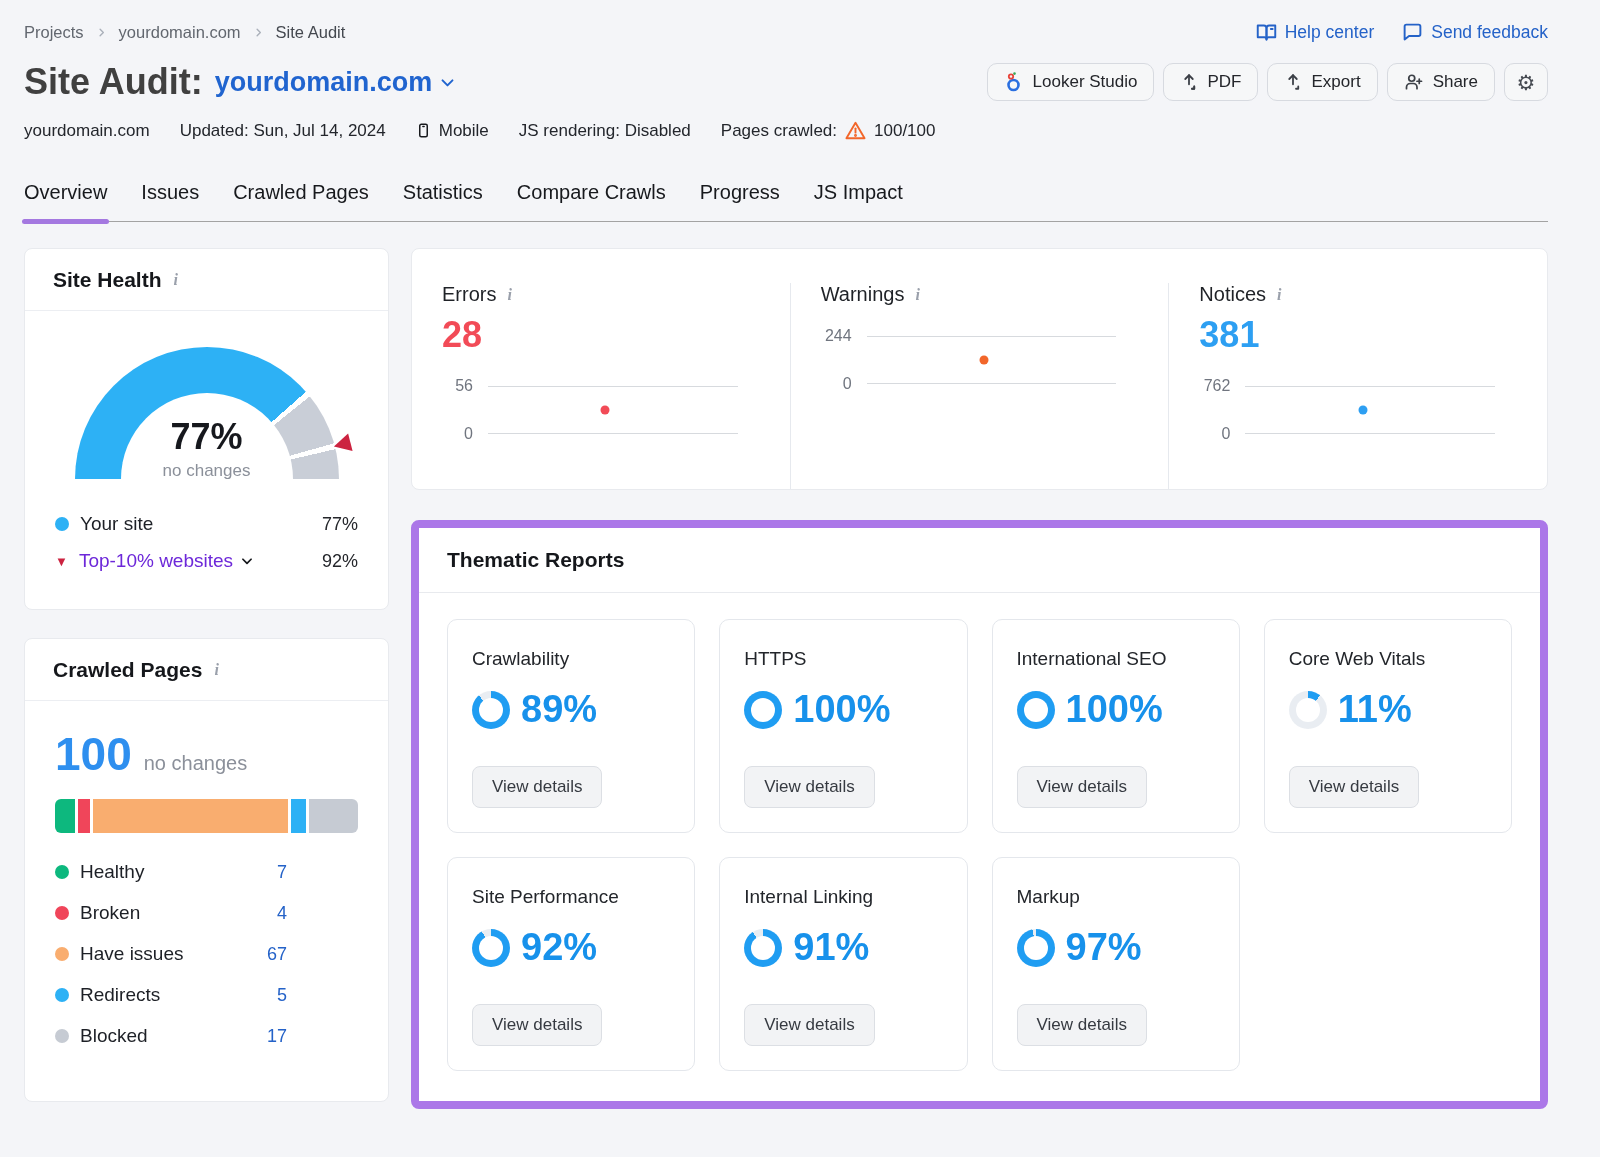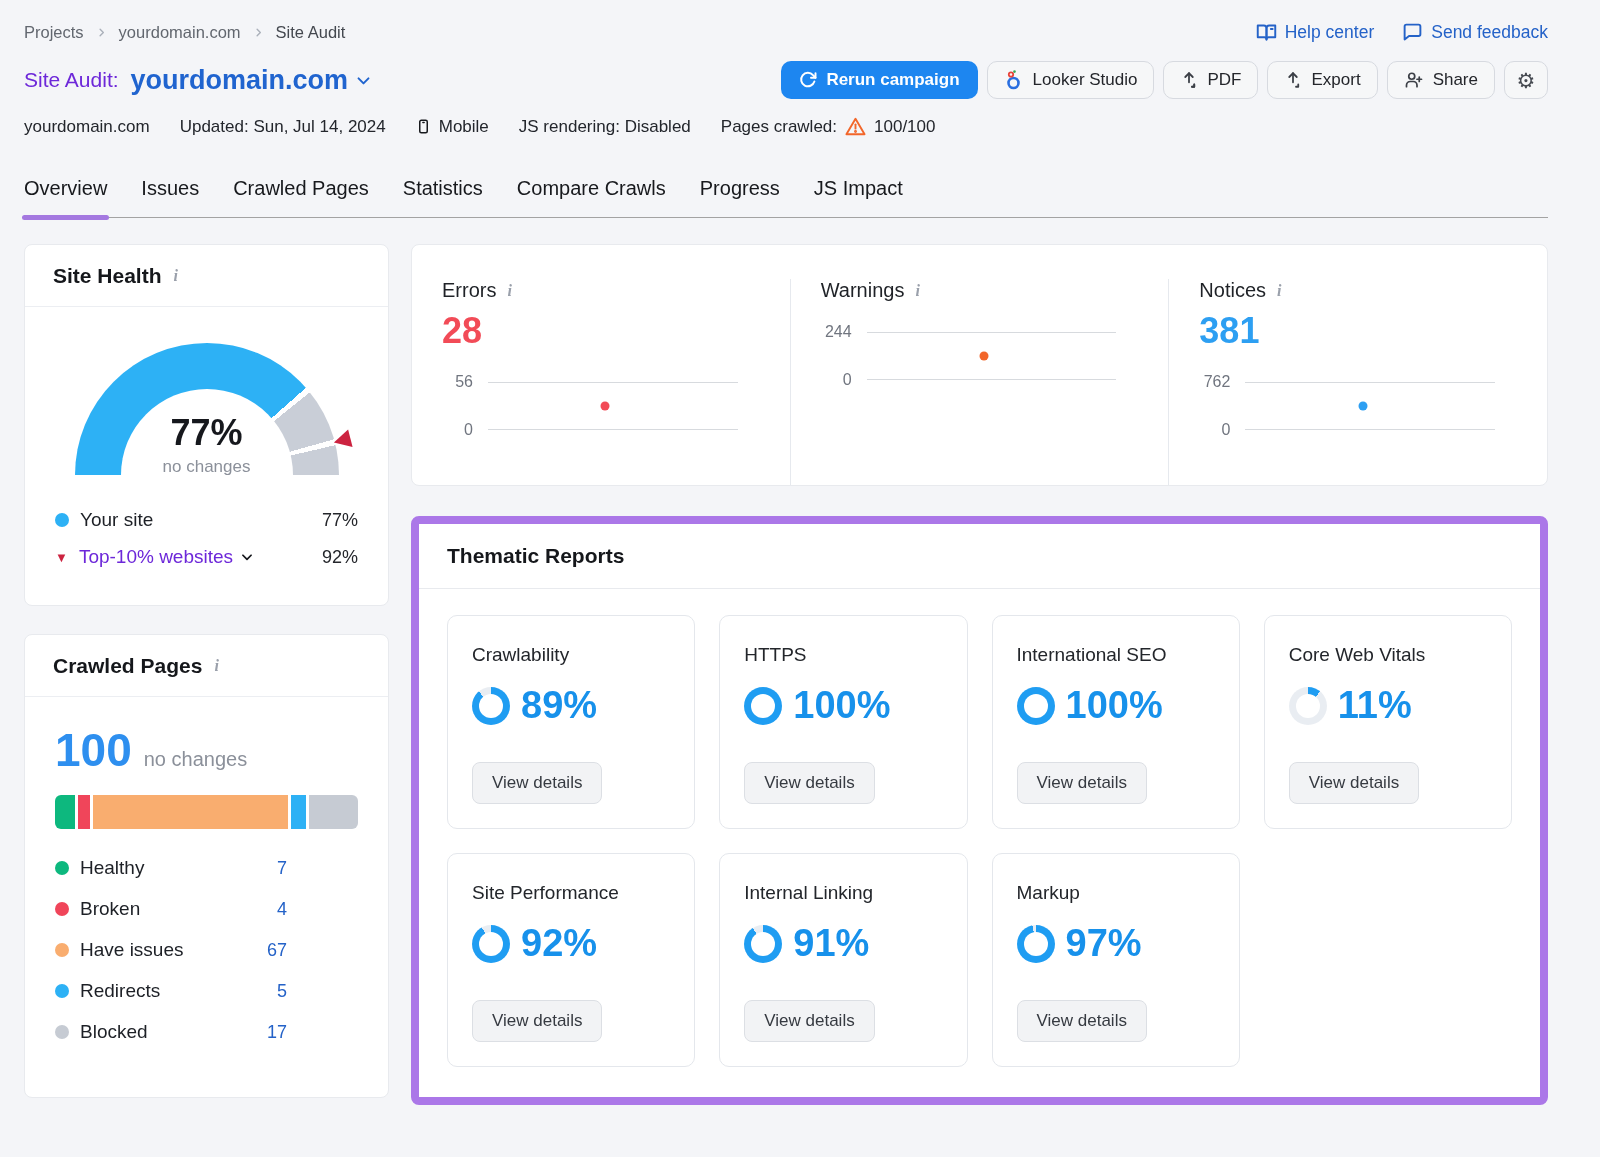--- a/index.html
+++ b/index.html
@@ -18,21 +18,21 @@
   .breadcrumb { display:flex; align-items:center; gap:12px; font-size:16.5px; color:#62676f; }
   .bc-item { cursor:pointer; }
   .bc-item.current { color:#44484f; }
   .bc-sep { display:flex; color:#aab0ba; }
   .top-links { display:flex; gap:28px;text-align:right; }
   .top-link { display:flex; align-items:center; gap:8px; color:#2462c8; font-size:17.5px; font-weight:500; cursor:pointer; text-decoration:none; }
 
   
   .title-row { display:flex; justify-content:space-between; align-items:center; margin-top:18px; }
   .title-left { display:flex; align-items:center; gap:12px; }
-  .page-title { font-size:21px; font-weight:400; color:#6d28d9; }
+  .page-title { font-size:36px; font-weight:700; color:#404040; }
   .domain-select { display:flex; align-items:center; gap:7px; background:none; border:none; font-family:inherit; font-size:27px; font-weight:700; color:#2064cf; cursor:pointer; }
   .actions { display:flex; align-items:center; gap:9px; }
   .btn { display:flex; align-items:center; gap:9px; height:38px; padding:0 16px; background:#f6f7f8; border:1px solid #d7dae0; border-radius:10px; font-family:inherit; font-size:17px; font-weight:500; color:#24262b; cursor:pointer; }
   .btn svg { flex:0 0 auto; }
   .btn-primary { background:#1d86f0; border:none; color:#fff; font-weight:600; padding:0 18px; }
   .btn-icon { width:44px; justify-content:center; padding:0; }
   .gear { font-size:21px; color:#474b52; line-height:1; }
 
   
   .meta-row { display:flex; align-items:center; gap:30px; margin-top:17px; font-size:17px; color:#23262c; }
@@ -159,29 +159,20 @@
       <button class="domain-select">
         <span>yourdomain.com</span>
         <span>
             <svg width="17" height="17" viewBox="0 0 24 24" fill="none" stroke="#2064cf" stroke-width="2.8" stroke-linecap="round" stroke-linejoin="round">
               <polyline points="5 9 12 16 19 9"></polyline>
             </svg>
           </span>
       </button>
     </div>
     <div class="actions">
-      <button class="btn btn-primary">
-        <span>
-            <svg width="18" height="18" viewBox="0 0 24 24" fill="none" stroke="#fff" stroke-width="2.6" stroke-linecap="round" stroke-linejoin="round">
-              <polyline points="22 3 22 9 16 9"></polyline>
-              <path d="M20.5 14a9 9 0 1 1-1.8-8.5L22 9"></path>
-            </svg>
-          </span>
-        <span>Rerun campaign</span>
-      </button>
       <button class="btn">
         <span>
             <svg width="20" height="22" viewBox="0 0 20 22">
               <circle cx="9.5" cy="14" r="5" fill="none" stroke="#2a6fe0" stroke-width="2.6"></circle>
               <circle cx="7" cy="5.5" r="2.2" fill="none" stroke="#e8443a" stroke-width="1.8"></circle>
               <circle cx="10.5" cy="2.6" r="1.3" fill="#3aa757"></circle>
             </svg>
           </span>
         <span>Looker Studio</span>
       </button>

